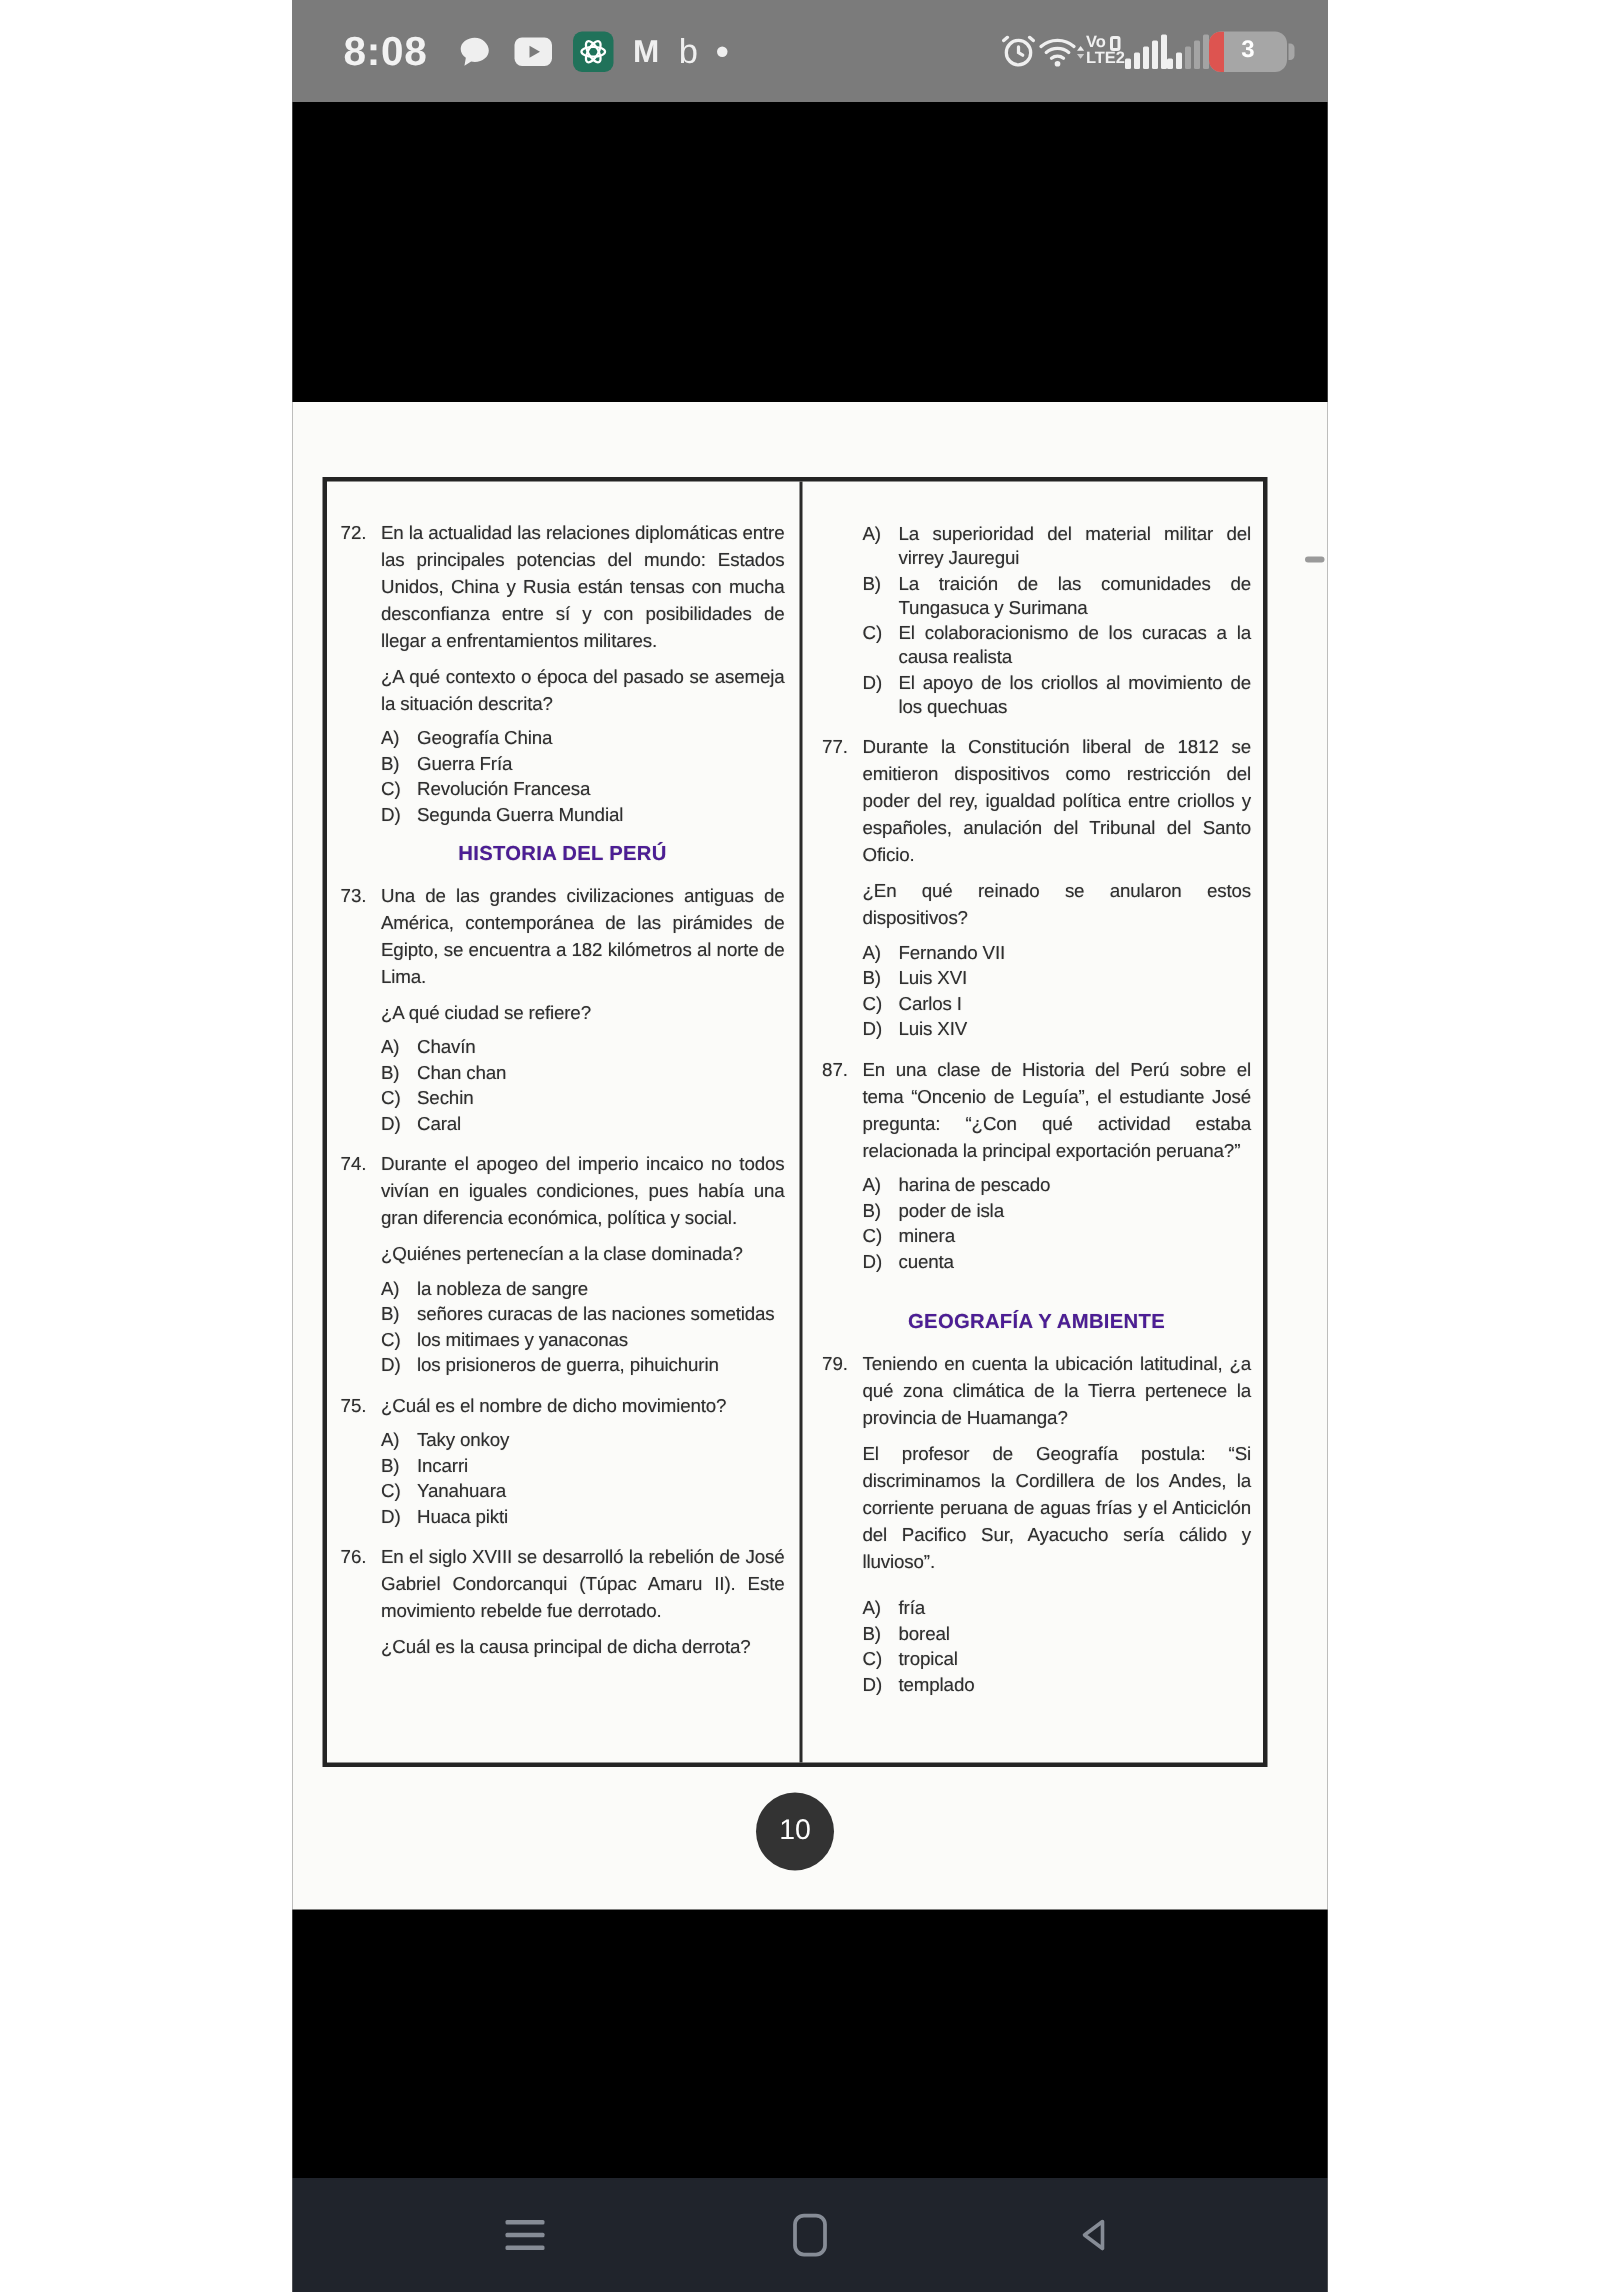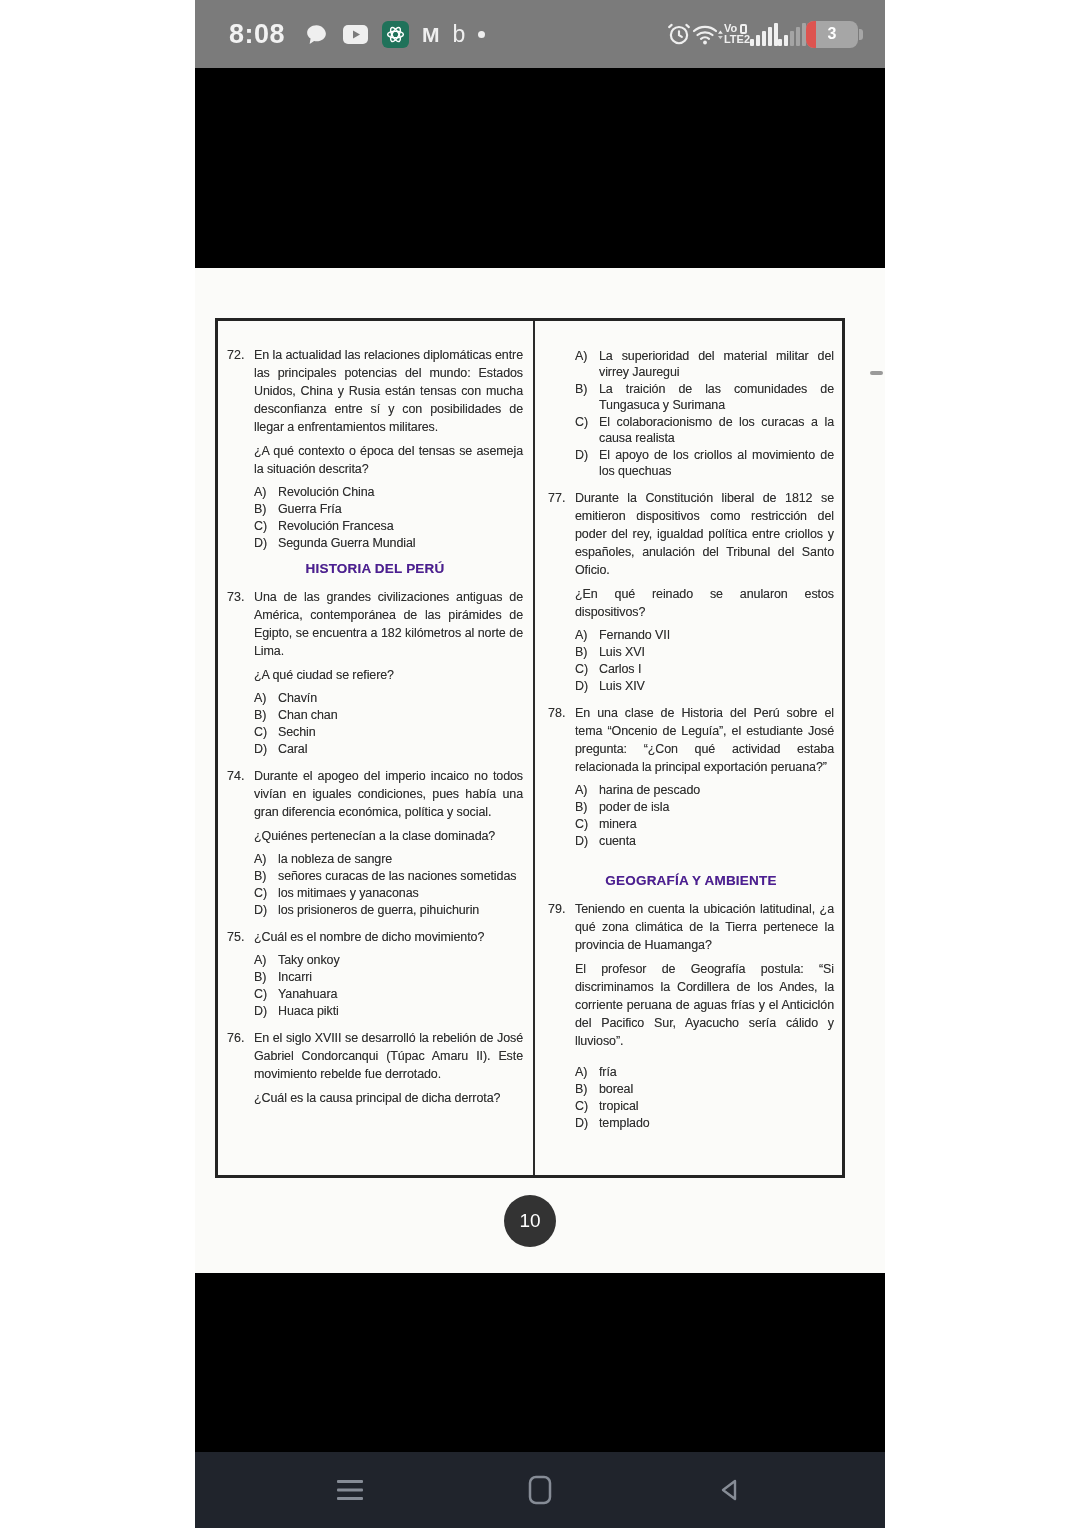--- a/index.html
+++ b/index.html
@@ -156,25 +156,25 @@
   </header>
 
   <div class="video-black top"></div>
 
   <main class="doc">
     <div class="qbox">
       <div class="col left">
           <div class="question">
             <span class="qnum">72.</span>
             <div class="qpara">En la actualidad las relaciones diplomáticas entre las principales potencias del mundo: Estados Unidos, China y Rusia están tensas con mucha desconfianza entre sí y con posibilidades de llegar a enfrentamientos militares.</div>
-            <div class="qpara">¿A qué contexto o época del tensas se asemeja la situación descrita?</div>
-            <div class="opts">
-              <div class="opt">
-                <span class="opt-letter">A)</span>
-                <span class="opt-text">Revolución China</span>
+            <div class="qpara">¿A qué contexto o época del pasado se asemeja la situación descrita?</div>
+            <div class="opts">
+              <div class="opt">
+                <span class="opt-letter">A)</span>
+                <span class="opt-text">Geografía China</span>
               </div>
               <div class="opt">
                 <span class="opt-letter">B)</span>
                 <span class="opt-text">Guerra Fría</span>
               </div>
               <div class="opt">
                 <span class="opt-letter">C)</span>
                 <span class="opt-text">Revolución Francesa</span>
               </div>
               <div class="opt">
@@ -297,21 +297,21 @@
                 <span class="opt-letter">C)</span>
                 <span class="opt-text">Carlos I</span>
               </div>
               <div class="opt">
                 <span class="opt-letter">D)</span>
                 <span class="opt-text">Luis XIV</span>
               </div>
             </div>
           </div>
           <div class="question">
-            <span class="qnum">78.</span>
+            <span class="qnum">87.</span>
             <div class="qpara">En una clase de Historia del Perú sobre el tema “Oncenio de Leguía”, el estudiante José pregunta: “¿Con qué actividad estaba relacionada la principal exportación peruana?”</div>
             <div class="opts">
               <div class="opt">
                 <span class="opt-letter">A)</span>
                 <span class="opt-text">harina de pescado</span>
               </div>
               <div class="opt">
                 <span class="opt-letter">B)</span>
                 <span class="opt-text">poder de isla</span>
               </div>

